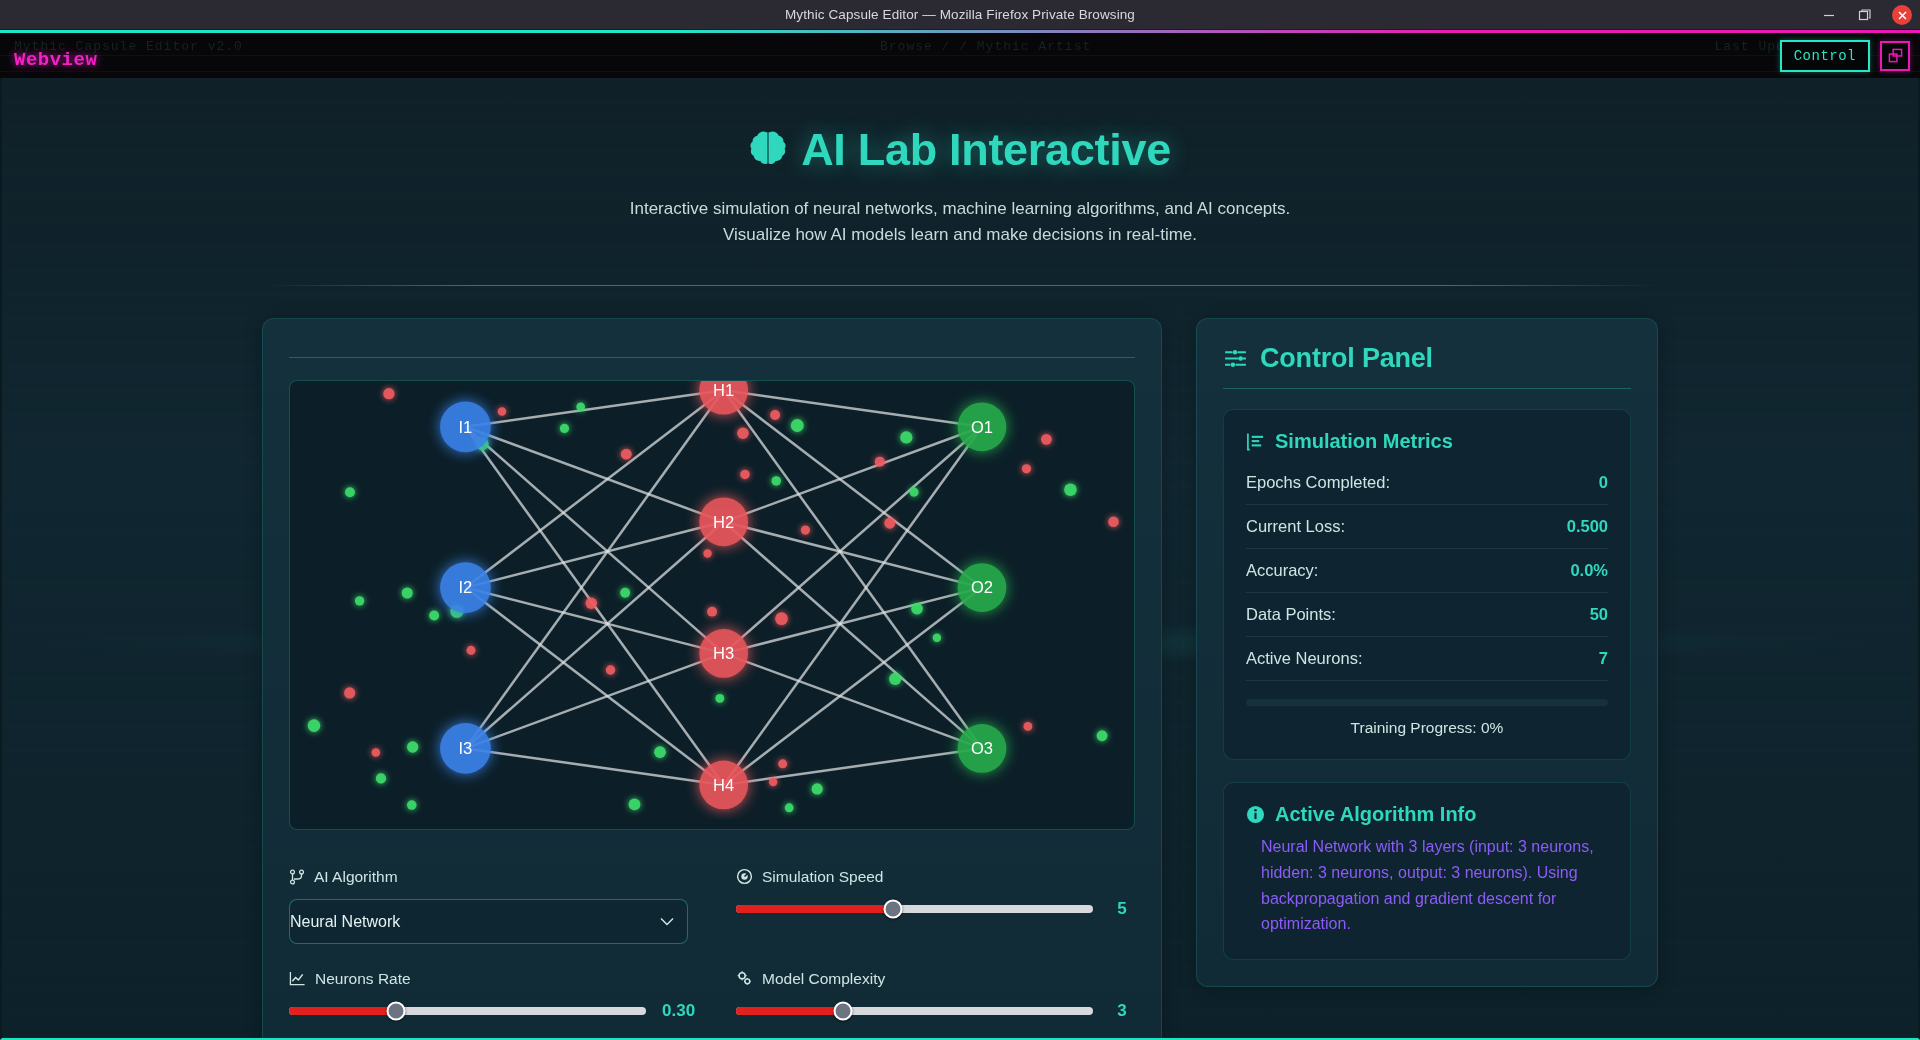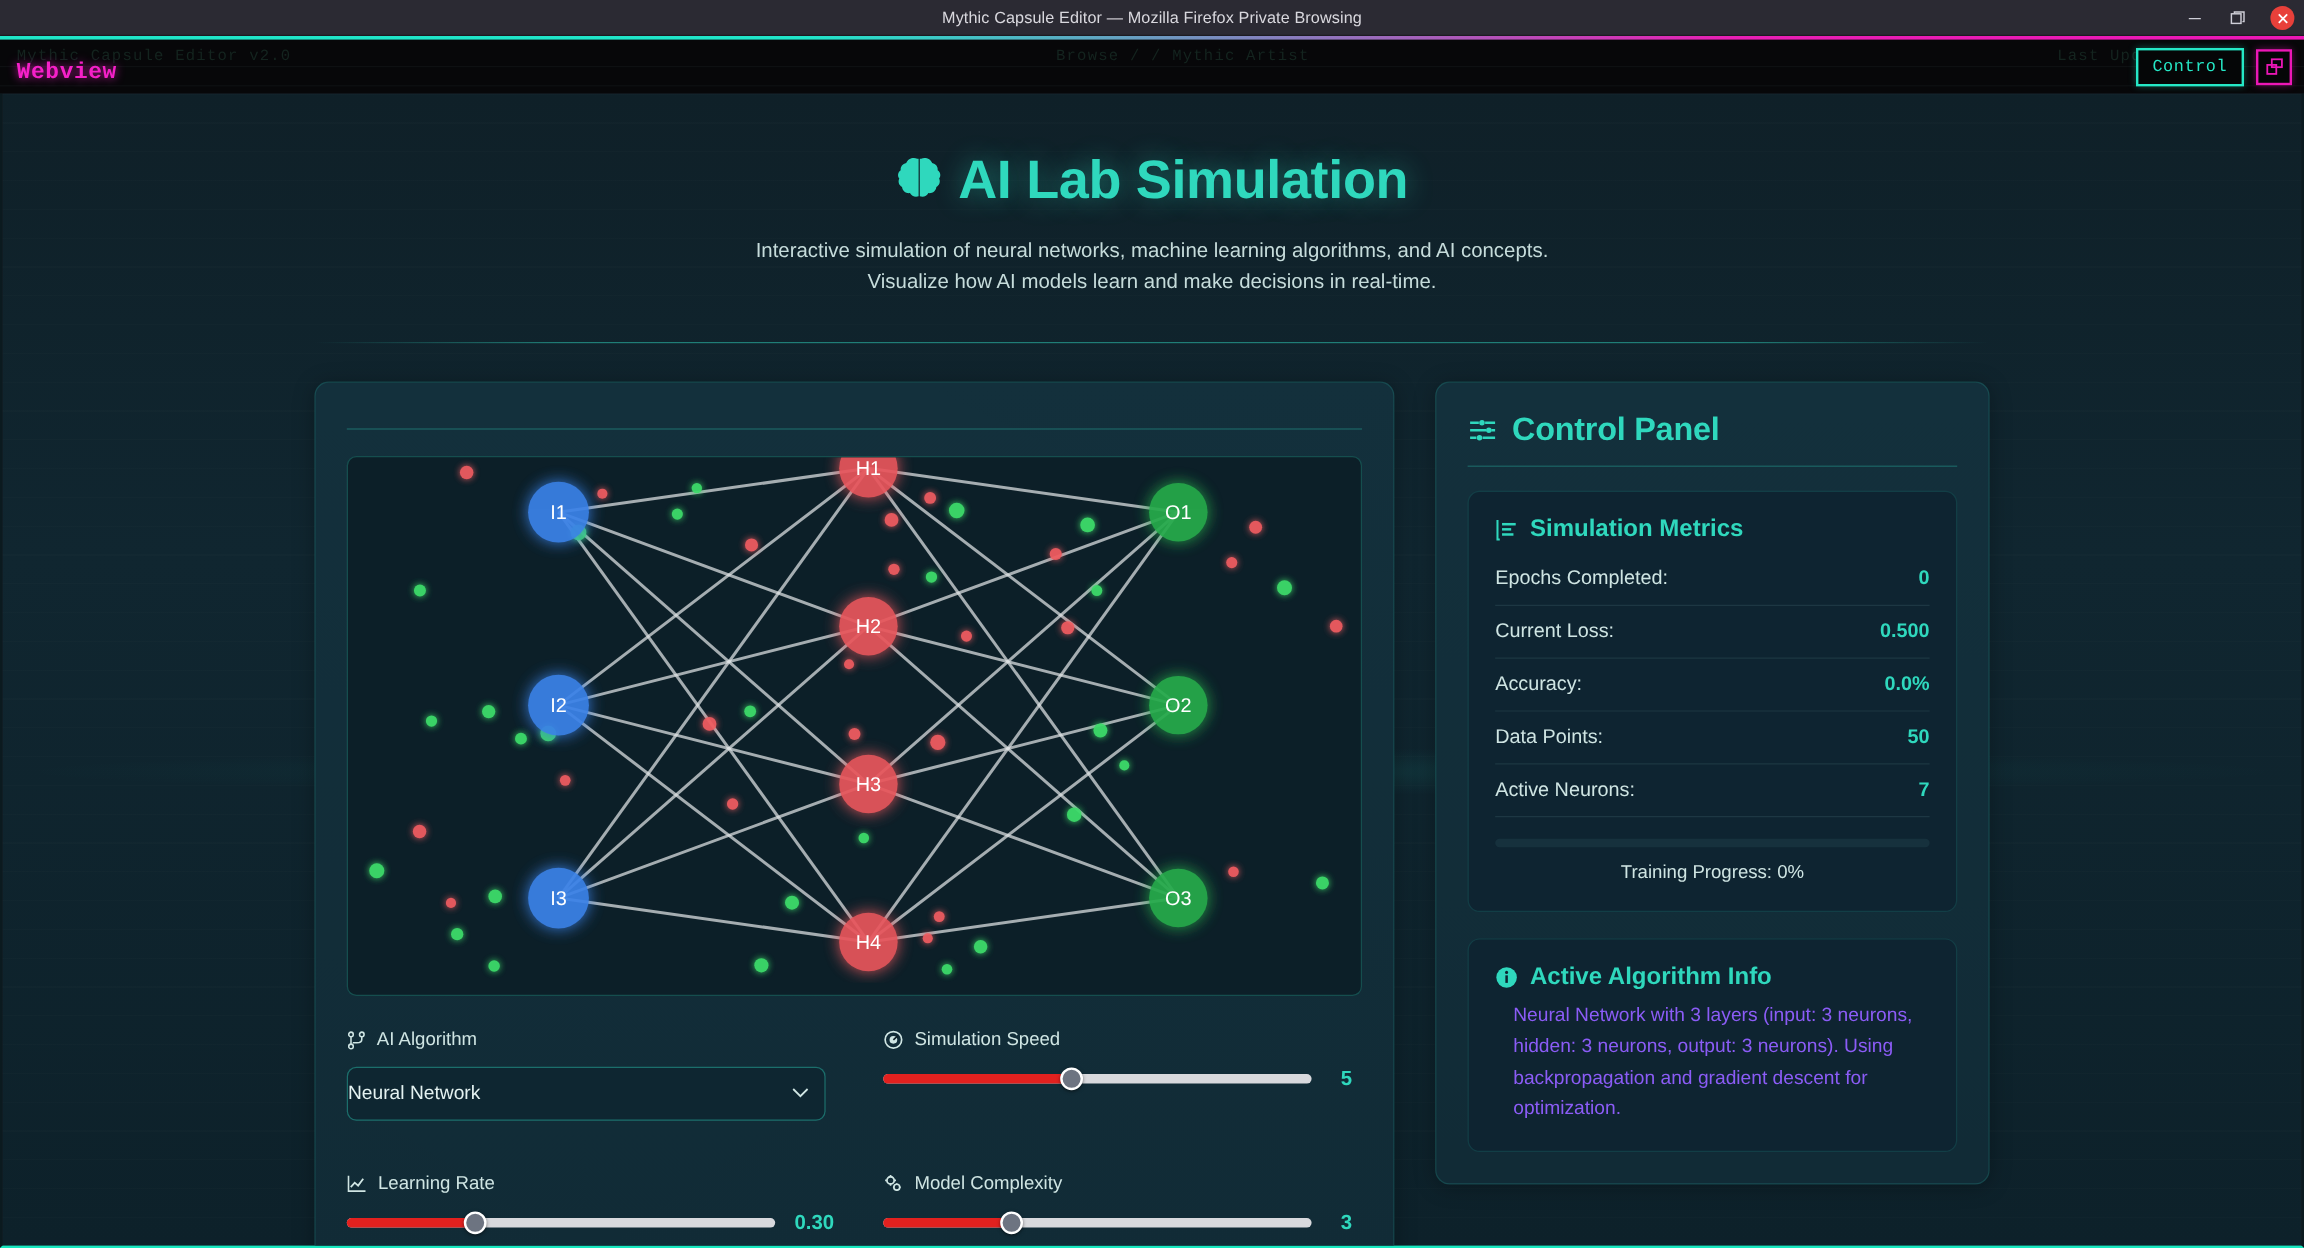--- a/index.html
+++ b/index.html
@@ -220,24 +220,24 @@
     background: #0c1f28;
     border: 1px solid rgba(45,200,180,.28);
     border-radius: 8px;
     position: relative;
     overflow: hidden;
   }
   .net-canvas svg { position: absolute; inset: 0; }
 
   
   .controls {
-    margin-top: 28px;
+    margin-top: 38px;
     display: grid;
     grid-template-columns: 1fr 1fr;
-    gap: 44px 48px;
+    gap: 26px 48px;
   }
   .ctrl-label {
     font-size: 15.5px;
     color: #cfe5e3;
     display: flex;
     align-items: center;
     gap: 9px;
     margin-bottom: 13px;
   }
   .ctrl-label svg { flex: none; }
@@ -393,21 +393,21 @@
   <div class="glowband"></div>
 
   <div class="inner">
 
     <div class="hero">
       <div class="hero-title">
         <svg class="brain-icon" viewBox="0 0 38 42">
           <path d="M17.4 3.2c-3.6-1.6-8 .2-9.2 3.6-3 .6-5 3.2-4.6 6-2.4 1.6-2.9 4.8-1.2 7-1.3 2.6-.3 5.7 2.3 7 .3 3.2 3.3 5.6 6.6 5.1 1.3 2.6 4.4 3.8 7.2 2.7V3.2z" fill="#2fd8bd"></path>
           <path d="M20.6 3.2c3.6-1.6 8 .2 9.2 3.6 3 .6 5 3.2 4.6 6 2.4 1.6 2.9 4.8 1.2 7 1.3 2.6.3 5.7-2.3 7-.3 3.2-3.3 5.6-6.6 5.1-1.3 2.6-4.4 3.8-7.2 2.7V3.2z" fill="#2fd8bd"></path>
         </svg>
-        <span>AI Lab Simulation</span>
+        <span>AI Lab Interactive</span>
       </div>
       <div class="hero-sub">Interactive simulation of neural networks, machine learning algorithms, and AI concepts. Visualize how AI models learn and make decisions in real-time.</div>
       <div class="hero-rule"></div>
     </div>
 
     <div class="grid">
 
       <div class="card">
         <div class="card-rule"></div>
 
@@ -571,21 +571,21 @@
               <div class="range-val">5</div>
             </div>
           </div>
 
           <div>
             <div class="ctrl-label">
               <svg width="17" height="17" viewBox="0 0 18 18">
                 <path d="M1.5 2v13.5h15" fill="none" stroke="#cfe5e3" stroke-width="1.4"></path>
                 <path d="M3.5 12l3.5-4 3 2.6 4.5-6" fill="none" stroke="#cfe5e3" stroke-width="1.6"></path>
               </svg>
-              <span>Learning Rate</span>
+              <span>Neurons Rate</span>
             </div>
             <div class="slider-row">
               <div class="range-track">
                 <div class="range-fill" id="lr-fill" style="width: 30%;"></div>
                 <div class="range-thumb" id="lr-thumb" style="left: 30%;"></div>
               </div>
               <div class="range-val">0.30</div>
             </div>
           </div>
 

